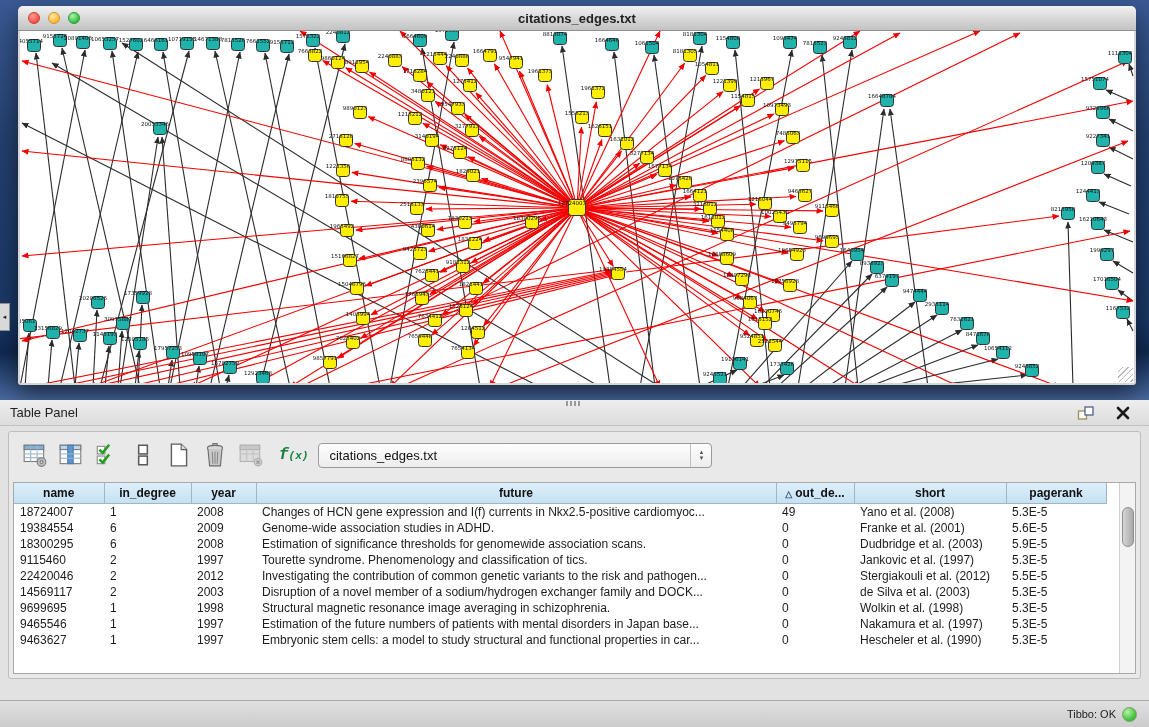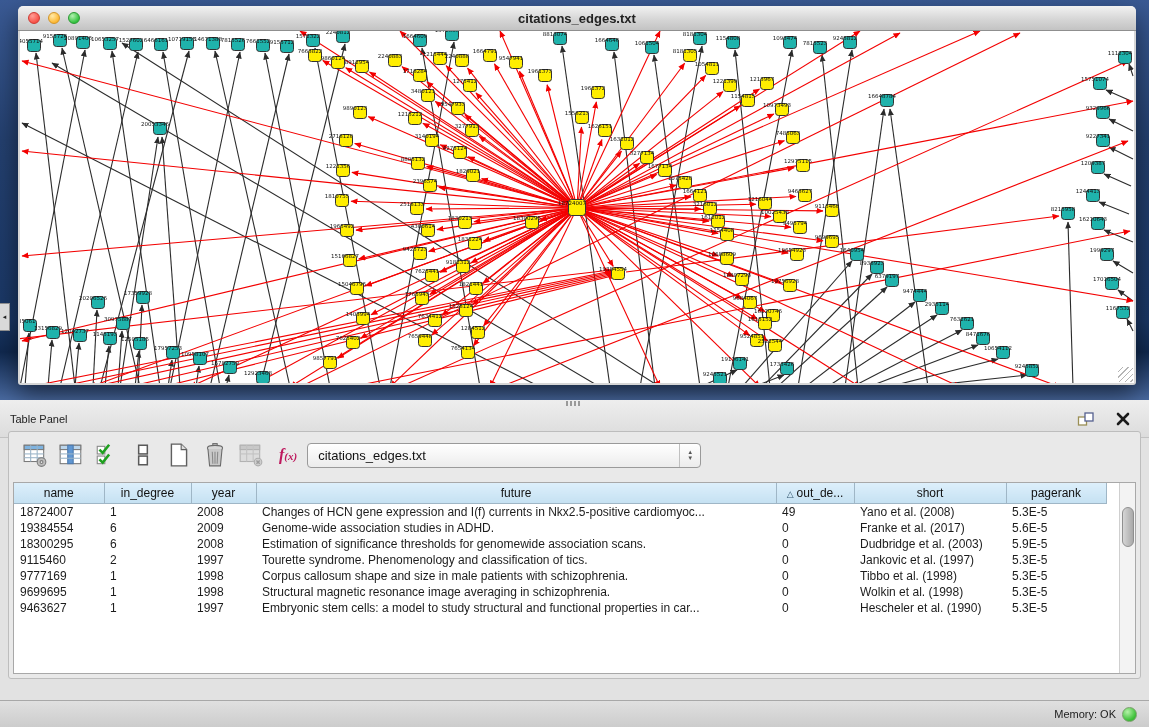--- a/index.html
+++ b/index.html
@@ -23,43 +23,43 @@
   .light.red{background:radial-gradient(circle at 35% 30%,#ff9d95,#f85248 70%);border:1px solid #ce3a33;}
   .light.yellow{background:radial-gradient(circle at 35% 30%,#ffe9a8,#fdb833 70%);border:1px solid #d2952a;}
   .light.green{background:radial-gradient(circle at 35% 30%,#b2f0b0,#33c23f 70%);border:1px solid #2a9a33;}
   .graph-canvas{position:absolute;left:2px;top:25px;right:2px;bottom:2px;background:#fff;overflow:hidden;}
   .graph-canvas svg{display:block;width:100%;height:100%;}
   .grip{position:absolute;right:1px;bottom:1px;width:15px;height:15px;
     background:repeating-linear-gradient(135deg,transparent 0 3px,#b5b5b5 3px 4px);}
 
   
   .bottom-area{position:absolute;left:0;top:400px;width:1149px;height:327px;background:#e2e2e2;}
-  .panel-header{height:25px;display:flex;align-items:center;padding:6px 10px;
-    background:linear-gradient(#eeeeee,#dcdcdc);border-bottom:1px solid #c2c2c2;font-size:11px;color:#222;}
+  .panel-header{height:25px;display:flex;align-items:center;padding:0 10px;
+    background:linear-gradient(#eeeeee,#dcdcdc);border-bottom:1px solid #c2c2c2;font-size:13px;color:#222;}
   .ph-icons{margin-left:auto;display:flex;align-items:center;gap:12px;}
   .split-grip{position:absolute;left:566px;top:1px;width:16px;height:5px;
     background:repeating-linear-gradient(90deg,#9a9a9a 0 2px,transparent 2px 4px);}
   .panel-body{position:absolute;left:8px;top:31px;right:8px;height:246px;background:#e9e9e9;
     border:1px solid #bdbdbd;border-radius:3px;}
   .toolbar{position:absolute;left:0;top:0;right:0;height:46px;display:flex;align-items:center;padding-left:12px;}
   .tb-icon{width:28px;height:28px;display:flex;align-items:center;justify-content:center;margin-right:8px;}
-  .fx{font-family:Liberation Serif, serif;font-style:italic;font-weight:700;font-size:16px;color:#be185d;
+  .fx{font-family:Liberation Mono, monospace;font-style:italic;font-weight:700;font-size:16px;color:#15803d;
     margin:0 10px 0 6px;}
   .fx small{font-size:11px;font-weight:700;}
   .net-select{width:392px;height:23px;border:1px solid #9a9a9a;border-radius:4px;
     background:linear-gradient(#ffffff,#ececec);display:flex;align-items:center;font-size:13px;color:#111;
     box-shadow:inset 0 1px 0 #fff;}
   .net-select .val{flex:1;padding-left:10px;white-space:nowrap;overflow:hidden;}
   .net-select .stepper{width:20px;height:100%;border-left:1px solid #c0c0c0;display:flex;flex-direction:column;
     align-items:center;justify-content:center;font-size:6px;color:#555;line-height:6px;}
   .table-wrap{position:absolute;left:4px;right:4px;top:50px;bottom:4px;background:#fff;
     border:1px solid #a8a8a8;overflow:hidden;}
   table.data{border-collapse:collapse;table-layout:fixed;font-size:12px;}
   table.data th{height:20px;background:linear-gradient(#ddeffb,#c5e1f2);border:1px solid #9fb6c6;border-top:none;
-    font-weight:400;text-align:center;padding:0;color:#111;overflow:hidden;white-space:nowrap;}
+    font-weight:700;text-align:center;padding:0;color:#111;overflow:hidden;white-space:nowrap;}
   table.data th:first-child{border-left:none;}
   table.data td{height:16px;padding:0 0 0 6px;white-space:nowrap;overflow:hidden;color:#1c1c1c;}
   .sort-tri{font-size:9px;color:#33566f;margin-right:3px;}
   .vscroll{position:absolute;right:0;top:0;bottom:0;width:15px;background:#f3f3f3;border-left:1px solid #cfcfcf;}
   .vthumb{position:absolute;left:2px;top:24px;width:10px;height:38px;border:1px solid #8f8f8f;border-radius:6px;
     background:linear-gradient(90deg,#d6d6d6,#a9a9a9);}
   .tabbar{position:absolute;left:0;right:0;top:277px;height:24px;display:flex;justify-content:center;}
   .seg{display:flex;height:21px;border:1px solid #8e8e8e;border-radius:5px;overflow:hidden;background:#fcfcfc;}
   .seg-item{padding:0 15px;font-size:13px;color:#222;display:flex;align-items:center;border-left:1px solid #b5b5b5;}
   .seg-item:first-child{border-left:none;}
@@ -696,21 +696,21 @@
                 <td>49</td>
                 <td>Yano et al. (2008)</td>
                 <td>5.3E-5</td>
               </tr>
               <tr>
                 <td>19384554</td>
                 <td>6</td>
                 <td>2009</td>
                 <td>Genome-wide association studies in ADHD.</td>
                 <td>0</td>
-                <td>Franke et al. (2017)</td>
+                <td>Franke et al. (2001)</td>
                 <td>5.6E-5</td>
               </tr>
               <tr>
                 <td>18300295</td>
                 <td>6</td>
                 <td>2008</td>
                 <td>Estimation of significance thresholds for genomewide association scans.</td>
                 <td>0</td>
                 <td>Dudbridge et al. (2003)</td>
                 <td>5.9E-5</td>
@@ -718,35 +718,53 @@
               <tr>
                 <td>9115460</td>
                 <td>2</td>
                 <td>1997</td>
                 <td>Tourette syndrome. Phenomenology and classification of tics.</td>
                 <td>0</td>
                 <td>Jankovic et al. (1997)</td>
                 <td>5.3E-5</td>
               </tr>
               <tr>
-                <td>9777169</td>
-                <td>1</td>
-                <td>1998</td>
-                <td>Corpus callosum shape and size in male patients with schizophrenia.</td>
+                <td>22420046</td>
+                <td>2</td>
+                <td>2012</td>
+                <td>Investigating the contribution of common genetic variants to the risk and pathogen...</td>
                 <td>0</td>
-                <td>Tibbo et al. (1998)</td>
+                <td>Stergiakouli et al. (2012)</td>
+                <td>5.5E-5</td>
+              </tr>
+              <tr>
+                <td>14569117</td>
+                <td>2</td>
+                <td>2003</td>
+                <td>Disruption of a novel member of a sodium/hydrogen exchanger family and DOCK...</td>
+                <td>0</td>
+                <td>de Silva et al. (2003)</td>
                 <td>5.3E-5</td>
               </tr>
               <tr>
                 <td>9699695</td>
                 <td>1</td>
                 <td>1998</td>
                 <td>Structural magnetic resonance image averaging in schizophrenia.</td>
                 <td>0</td>
                 <td>Wolkin et al. (1998)</td>
+                <td>5.3E-5</td>
+              </tr>
+              <tr>
+                <td>9465546</td>
+                <td>1</td>
+                <td>1997</td>
+                <td>Estimation of the future numbers of patients with mental disorders in Japan base...</td>
+                <td>0</td>
+                <td>Nakamura et al. (1997)</td>
                 <td>5.3E-5</td>
               </tr>
               <tr>
                 <td>9463627</td>
                 <td>1</td>
                 <td>1997</td>
                 <td>Embryonic stem cells: a model to study structural and functional properties in car...</td>
                 <td>0</td>
                 <td>Hescheler et al. (1990)</td>
                 <td>5.3E-5</td>
@@ -761,17 +779,17 @@
       <div class="tabbar">
         <div class="seg">
           <div class="seg-item active">Node Table</div>
           <div class="seg-item">Edge Table</div>
           <div class="seg-item">Network Table</div>
         </div>
       </div>
     </div>
 
     <div class="statusbar">
-      <span>Memory: OK</span>
+      <span>Tibbo: OK</span>
       <span class="mem-dot"></span>
     </div>
   </div>
 </div>
 
 </body></html>

